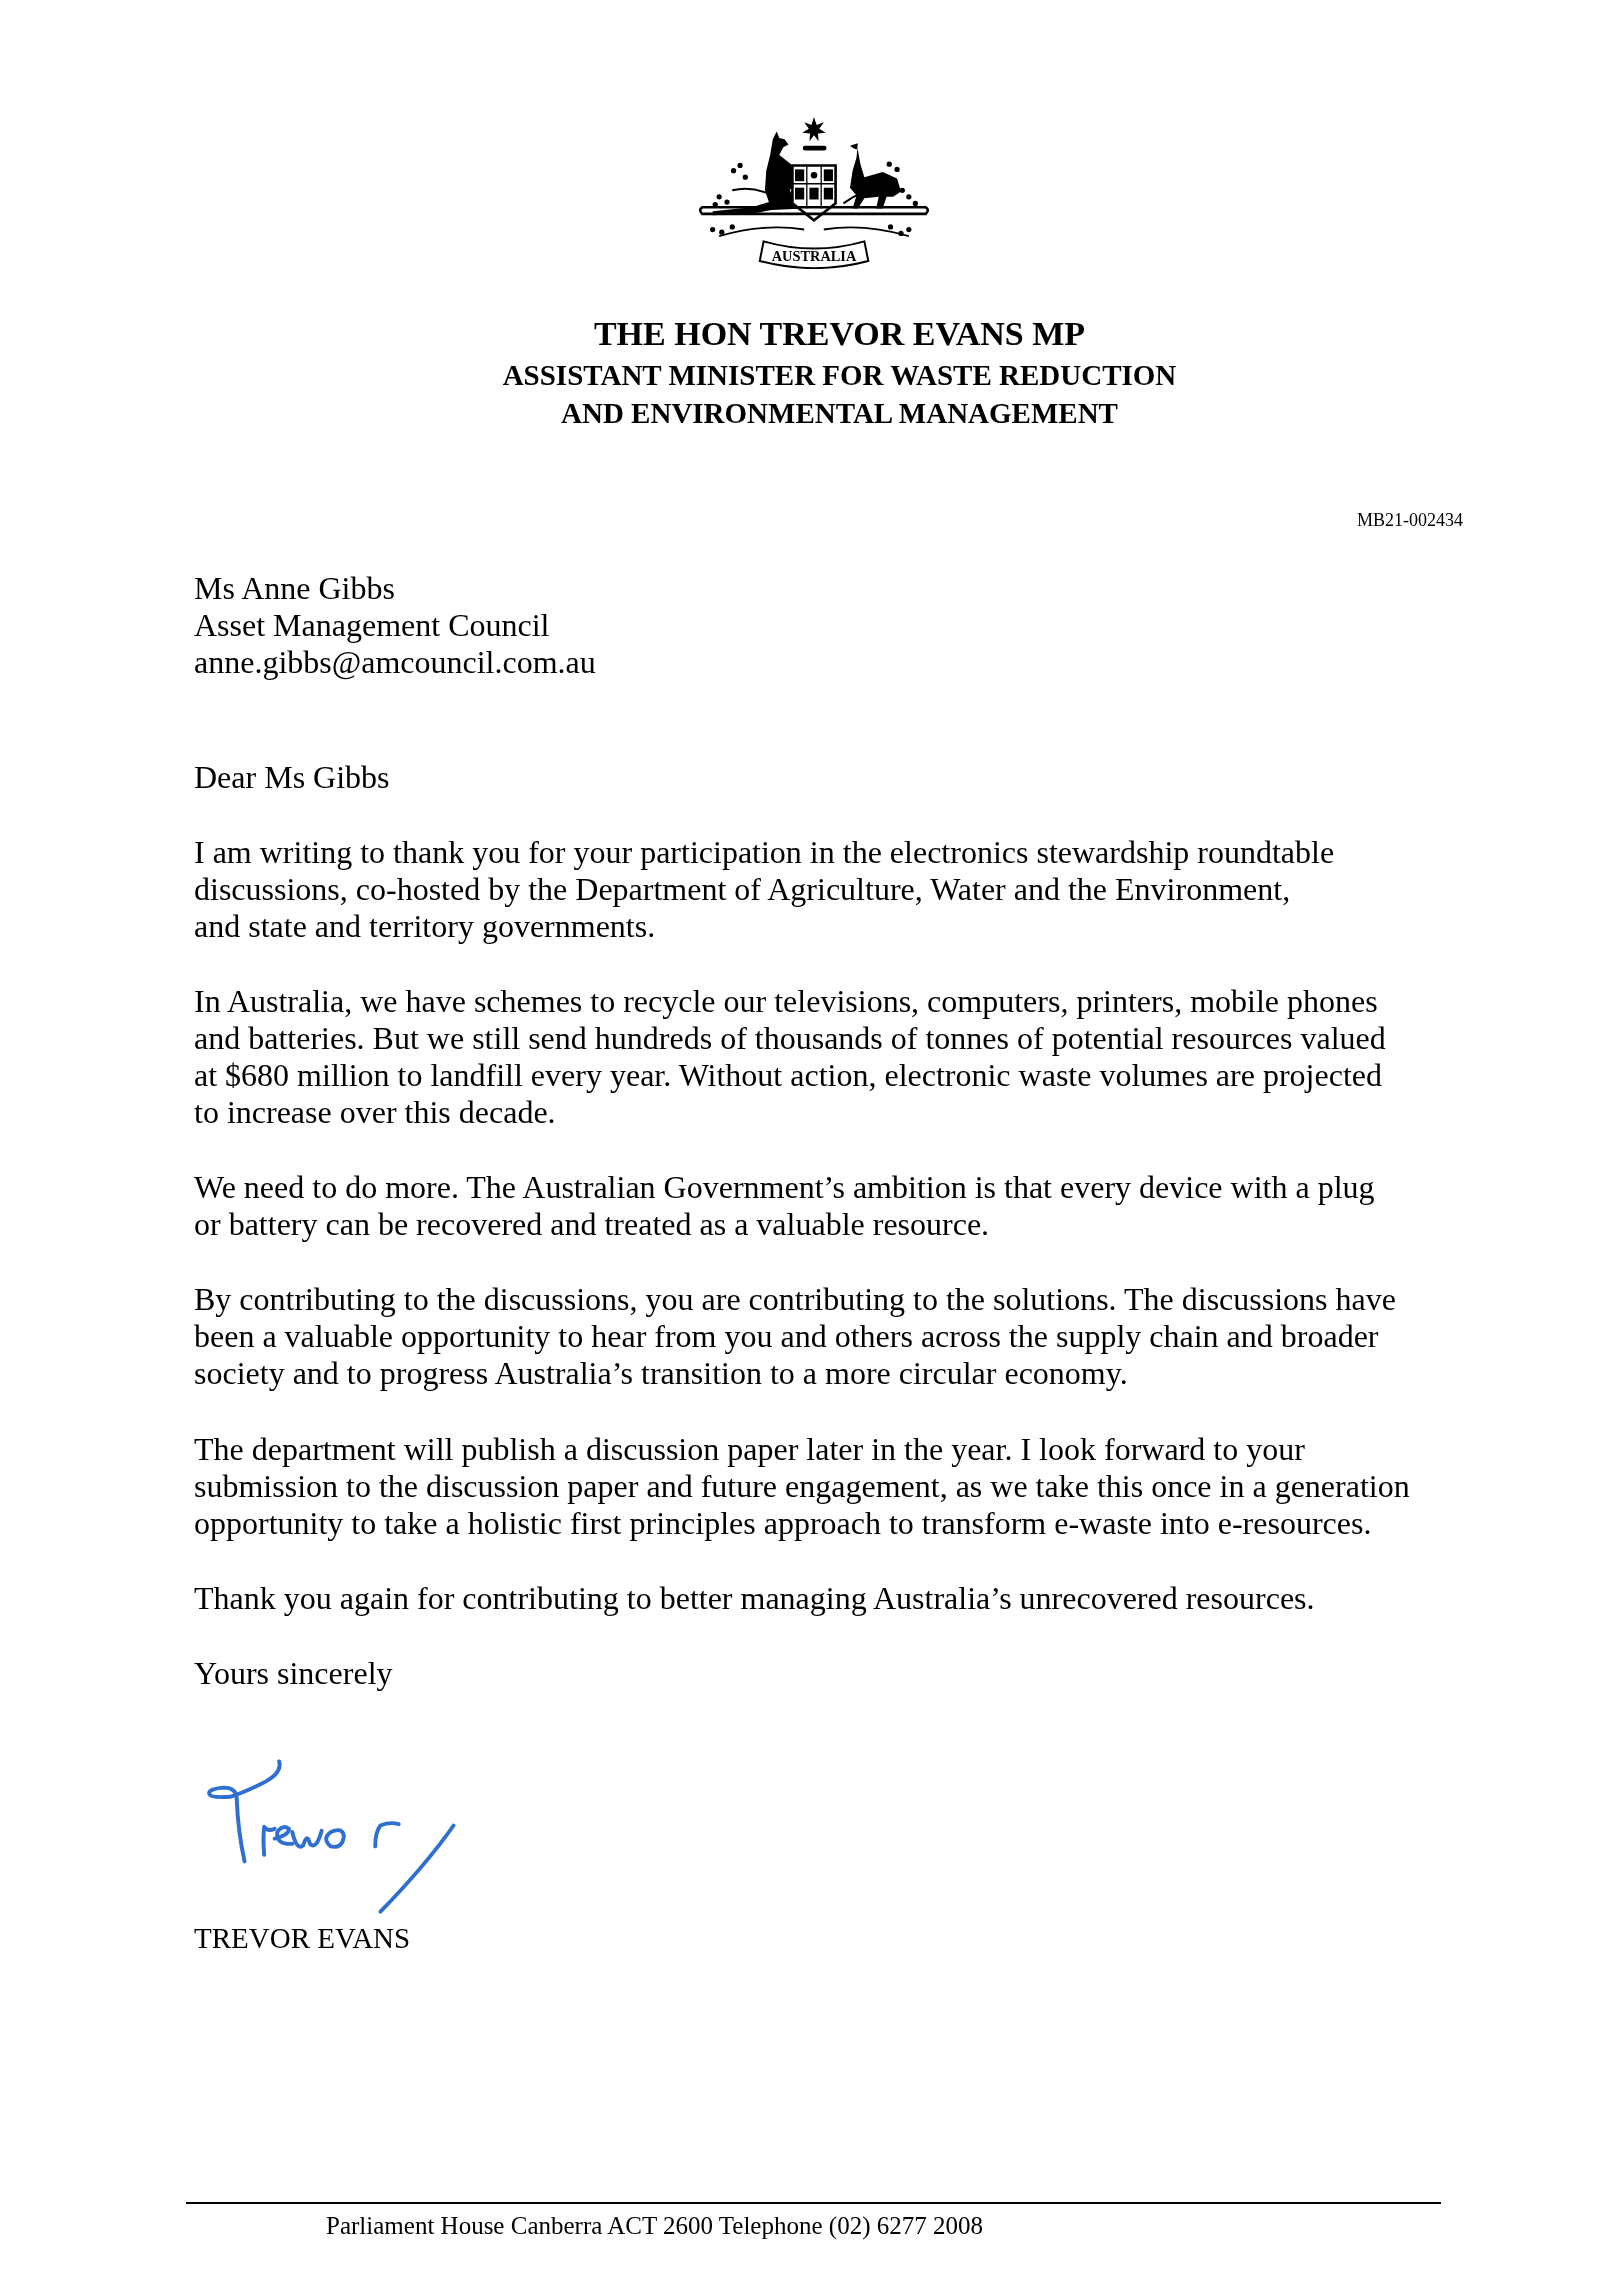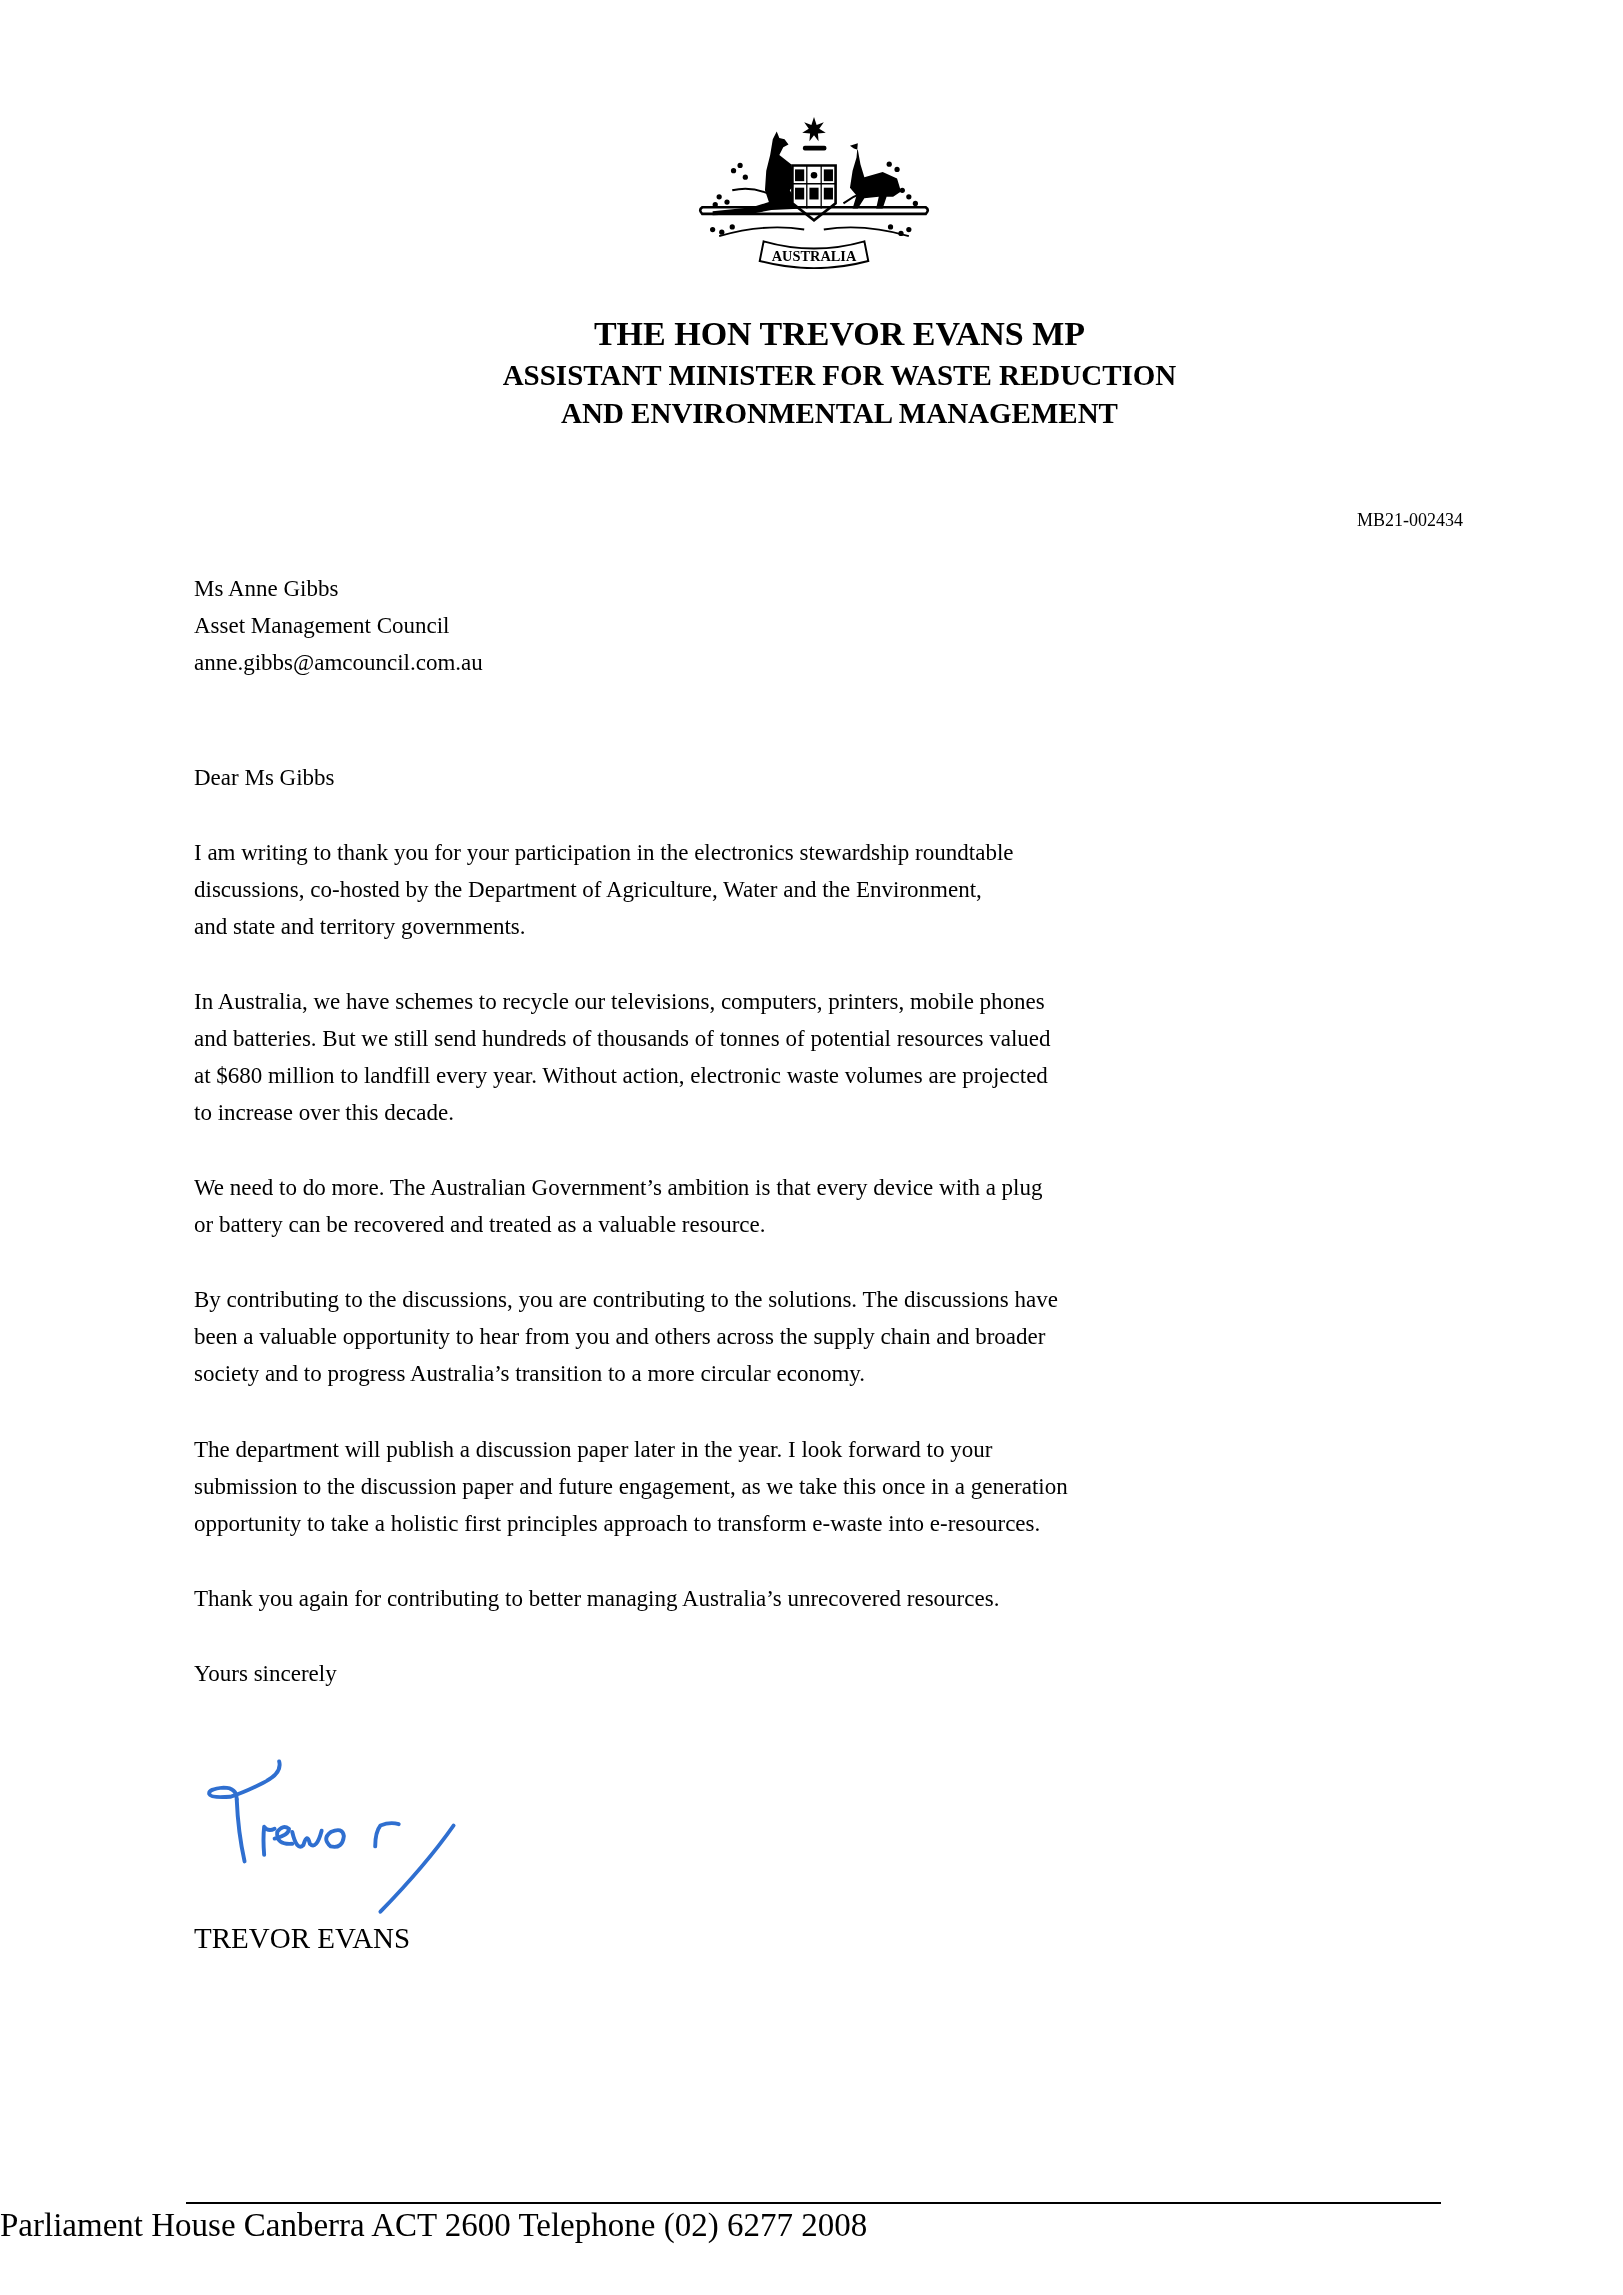--- a/index.html
+++ b/index.html
@@ -48,21 +48,21 @@
     .ref {
       position: absolute;
       right: 160px;
       top: 505px;
       font-size: 18px;
       line-height: 31px;
     }
     .body-text {
       position: absolute;
       left: 194px;
-      font-size: 23px;
+      font-size: 32px;
       line-height: 37px;
       width: 1269px;
     }
     .line {
       display: block;
       white-space: nowrap;
     }
     .recipient { top: 570px; }
     .salutation { top: 759px; }
     .para1 { top: 834px; }
@@ -92,21 +92,22 @@
       top: 2202px;
       width: 1255px;
       height: 2px;
       background: #000000;
     }
     .footer-text {
       position: absolute;
       left: 0;
       width: 1309px;
       top: 2210px;
-      font-size: 33px;
+      text-align: center;
+      font-size: 25px;
       line-height: 31px;
     }
   </style>
 </head>
 <body>
 
 <svg class="crest" viewBox="0 0 370 270" xmlns="http://www.w3.org/2000/svg">
 
   <polygon points="185,38 189,50 200,46 193,56 203,62 191,63 192,75 185,66 178,75 179,63 167,62 177,56 170,46 181,50" fill="#000"></polygon>
 

